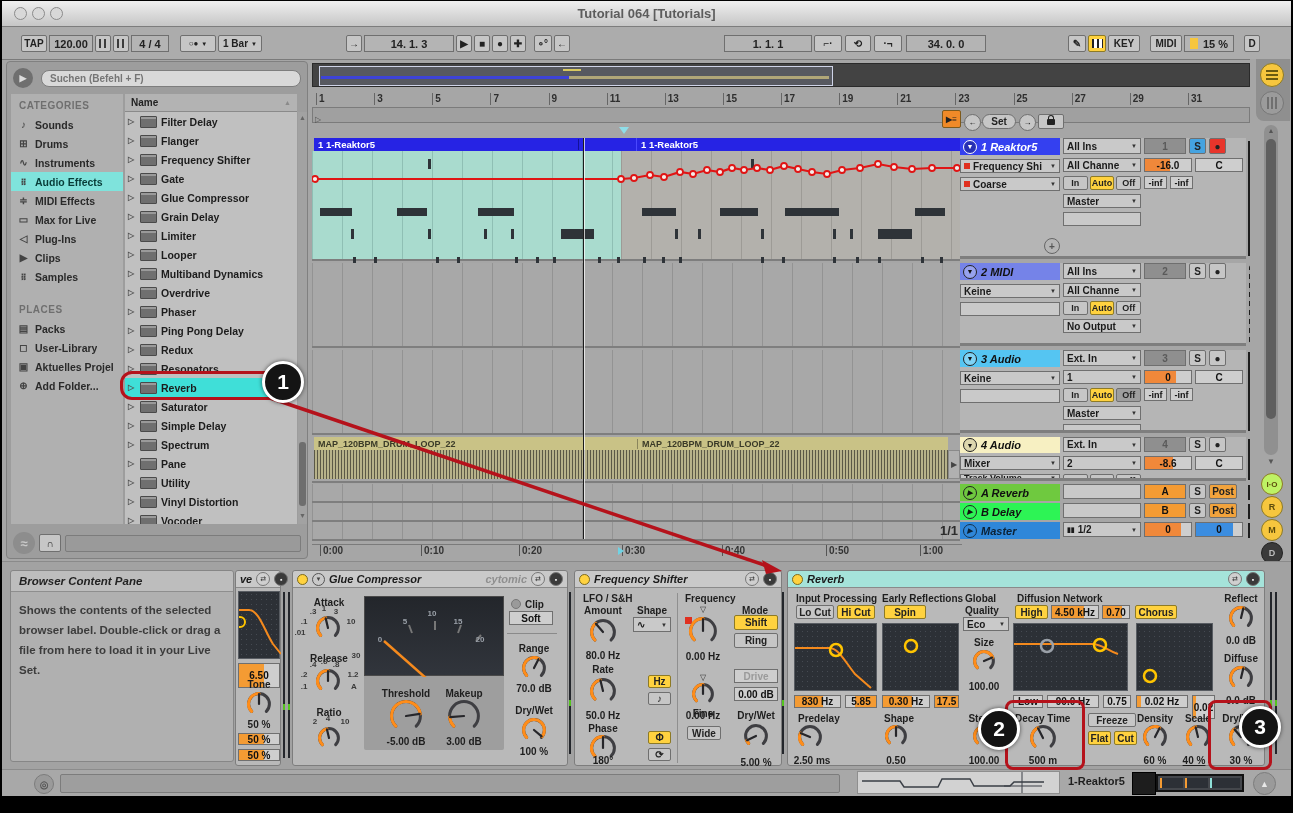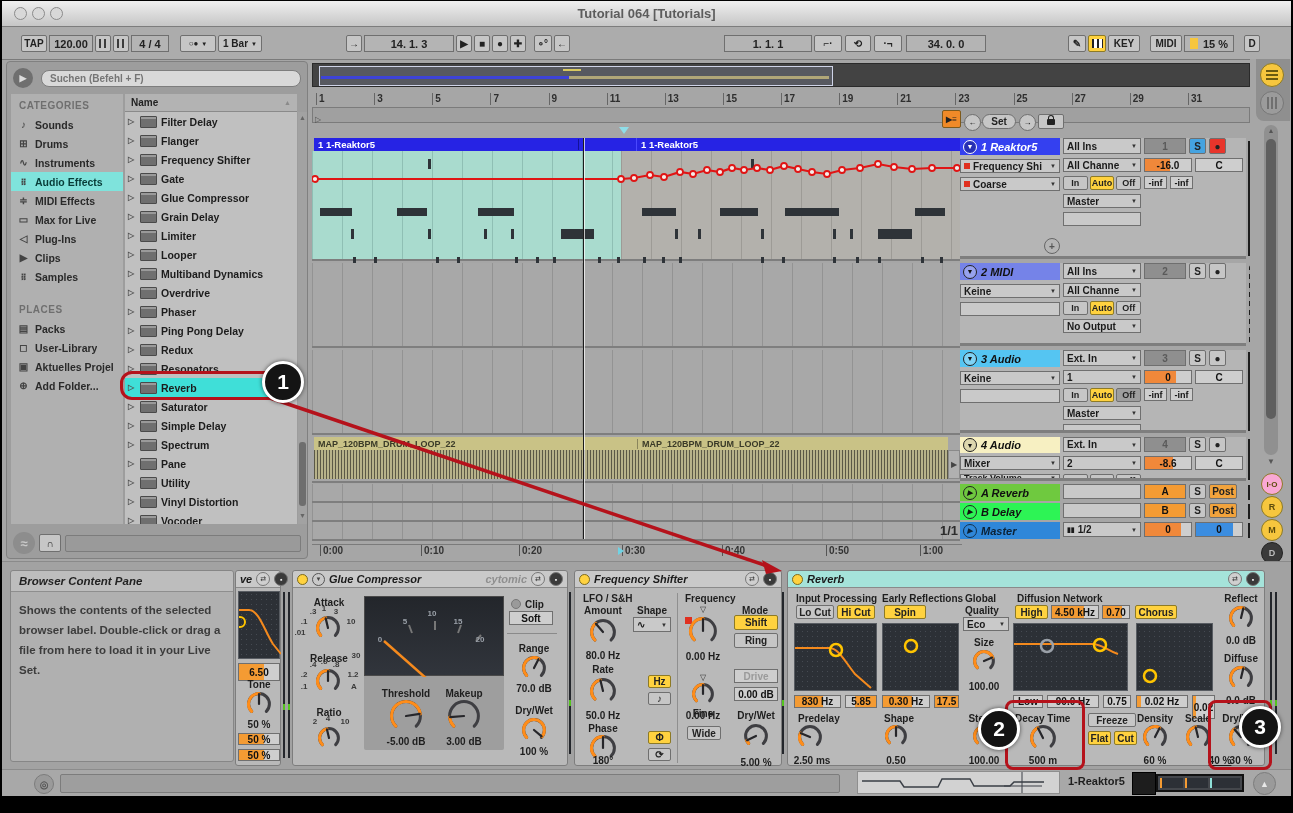--- a/index.html
+++ b/index.html
@@ -727,21 +727,21 @@
           <span style="width:12px;height:10px;background:repeating-linear-gradient(180deg,#6b5a10 0 2px,transparent 2px 4px);"></span>
         </div>
     <div class="circ abs" style="left:10px;top:32px;width:22px;height:22px;background:#9b9b9b;border:1px solid #777;">
           <span style="width:10px;height:12px;background:repeating-linear-gradient(90deg,#6f6f6f 0 2px,transparent 2px 4px);"></span>
         </div>
     <div class="abs" style="left:14px;top:66px;width:14px;height:330px;background:#909090;border-radius:7px;">
       <div class="abs" style="left:0;top:2px;width:14px;text-align:center;font-size:7px;color:#555;">▲</div>
       <div class="abs" style="left:2px;top:14px;width:10px;height:280px;background:#5f5f5f;border-radius:5px;"></div>
     </div>
     <div class="abs" style="left:16px;top:398px;width:10px;text-align:center;font-size:8px;color:#555;">▼</div>
-    <div class="circ abs" style="left:11px;top:414px;width:20px;height:20px;background:#f9a8d4;border:1px solid #8d7a26;font-size:8px;color:#5c4c0c;">I·O</div>
+    <div class="circ abs" style="left:11px;top:414px;width:20px;height:20px;background:#bef264;border:1px solid #8d7a26;font-size:8px;color:#5c4c0c;">I·O</div>
     <div class="circ abs" style="left:11px;top:437px;width:20px;height:20px;background:#f6c63e;border:1px solid #8d7a26;font-size:9px;color:#5c4c0c;">R</div>
     <div class="circ abs" style="left:11px;top:460px;width:20px;height:20px;background:#f6c63e;border:1px solid #8d7a26;font-size:9px;color:#5c4c0c;">M</div>
     <div class="circ abs" style="left:11px;top:483px;width:20px;height:20px;background:#3a3a3a;border:1px solid #222;font-size:9px;color:#bbb;">D</div>
   </div>
 
   <div id="devarea" class="abs">
 
     <div class="abs" style="left:8px;top:8px;width:222px;height:190px;background:#b0b0b0;border:1px solid #868686;border-radius:3px;">
       <div style="height:20px;background:#bdbdbd;border-bottom:1px solid #8e8e8e;display:flex;align-items:center;padding:0 8px;font-size:11.5px;font-weight:bold;font-style:italic;color:#222;border-radius:3px 3px 0 0;">Browser Content Pane</div>
       <div style="padding:8px;font-size:11.5px;font-weight:bold;color:#3c3c3c;line-height:1.75;">Shows the contents of the selected browser label. Double-click or drag a file from here to load it in your Live Set.</div>
@@ -752,21 +752,21 @@
             <span class="t">ve</span>
             <span class="ico">⇄</span>
             <span class="ico dk">▪</span>
           </div>
       <div class="dark abs" style="left:2px;top:20px;width:42px;height:68px;">
         <svg width="42" height="68">
               <path d="M-4,18 H10 C20,18 26,40 34,52 L42,62" fill="none" stroke="#f58a1d" stroke-width="2"></path>
               <circle cx="1" cy="30" r="5" fill="none" stroke="#ffc400" stroke-width="2"></circle>
             </svg>
       </div>
-      <div class="vb vpart abs" style="left:2px;top:92px;width:42px;height:18px;">6.50</div>
+      <div class="vb vpart abs" style="left:2px;top:92px;width:42px;height:25px;">6.50</div>
       <div class="lbl abs cc" style="left:23px;top:108px;">Tone</div>
       <i class="knob abs" style="left: 10px; top: 120px; width: 26px; height: 26px;"><svg width="26" height="26">
               <path d="M 5.646089475659904 20.353910524340094 A 10.4 10.4 0 1 1 20.353910524340094 20.353910524340094" fill="none" stroke="#3e3e42" stroke-width="3" stroke-linecap="round"></path>
               <path d="M 5.646089475659904 20.353910524340094 A 10.4 10.4 0 0 1 13 2.5999999999999996" fill="none" stroke="#ff8d1a" stroke-width="3" stroke-linecap="round"></path>
               <line x1="13" y1="13" x2="13" y2="3.0999999999999996" stroke="#26262a" stroke-width="2.2" stroke-linecap="round"></line>
             </svg></i>
       <div class="lbl abs cc" style="left:23px;top:148px;">50 %</div>
       <div class="vb vpart abs" style="left:2px;top:162px;width:42px;height:12px;">50 %</div>
       <div class="vb vpart abs" style="left:2px;top:178px;width:42px;height:12px;">50 %</div>
     </div>
@@ -1055,21 +1055,21 @@
               <path d="M 5.646089475659904 20.353910524340094 A 10.4 10.4 0 0 1 17.72150119729129 3.7335321484409754" fill="none" stroke="#ff8d1a" stroke-width="3" stroke-linecap="round"></path>
               <line x1="13" y1="13" x2="17.494505947421516" y2="4.179035410535159" stroke="#26262a" stroke-width="2.2" stroke-linecap="round"></line>
             </svg></i>
       <div class="lbl abs cc" style="left:367px;top:184px;">60 %</div>
       <div class="lbl abs cc" style="left:410px;top:142px;">Scale</div>
       <i class="knob abs" style="left: 397px; top: 153px; width: 26px; height: 26px;"><svg width="26" height="26">
               <path d="M 5.646089475659904 20.353910524340094 A 10.4 10.4 0 1 1 20.353910524340094 20.353910524340094" fill="none" stroke="#3e3e42" stroke-width="3" stroke-linecap="round"></path>
               <path d="M 5.646089475659904 20.353910524340094 A 10.4 10.4 0 0 1 10.572168215898584 2.887352827864163" fill="none" stroke="#ff8d1a" stroke-width="3" stroke-linecap="round"></path>
               <line x1="13" y1="13" x2="10.68889089782654" y2="3.3735377880630004" stroke="#26262a" stroke-width="2.2" stroke-linecap="round"></line>
             </svg></i>
-      <div class="lbl abs cc" style="left:432px;top:184px;text-decoration:underline;">40 %</div>
+      <div class="lbl abs cc" style="left:406px;top:184px;text-decoration:underline;">40 %</div>
 
       <div class="lbl abs cc" style="left:453px;top:22px;">Reflect</div>
       <i class="knob abs" style="left: 440px; top: 34px; width: 26px; height: 26px;"><svg width="26" height="26">
               <path d="M 5.646089475659904 20.353910524340094 A 10.4 10.4 0 1 1 20.353910524340094 20.353910524340094" fill="none" stroke="#3e3e42" stroke-width="3" stroke-linecap="round"></path>
               <path d="M 5.646089475659904 20.353910524340094 A 10.4 10.4 0 0 1 15.427831784101418 2.887352827864163" fill="none" stroke="#ff8d1a" stroke-width="3" stroke-linecap="round"></path>
               <line x1="13" y1="13" x2="15.311109102173464" y2="3.373537788063002" stroke="#26262a" stroke-width="2.2" stroke-linecap="round"></line>
             </svg></i>
       <div class="lbl abs cc" style="left:453px;top:64px;">0.0 dB</div>
       <div class="lbl abs cc" style="left:453px;top:82px;">Diffuse</div>
       <i class="knob abs" style="left: 440px; top: 94px; width: 26px; height: 26px;"><svg width="26" height="26">

